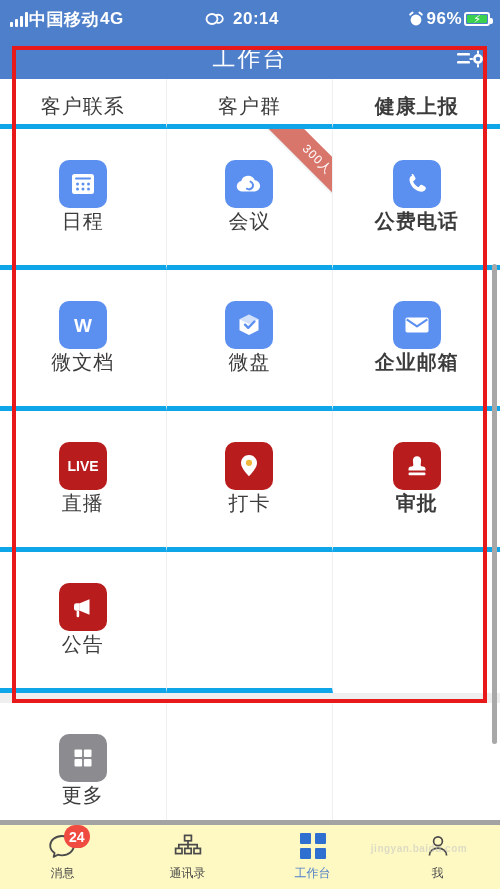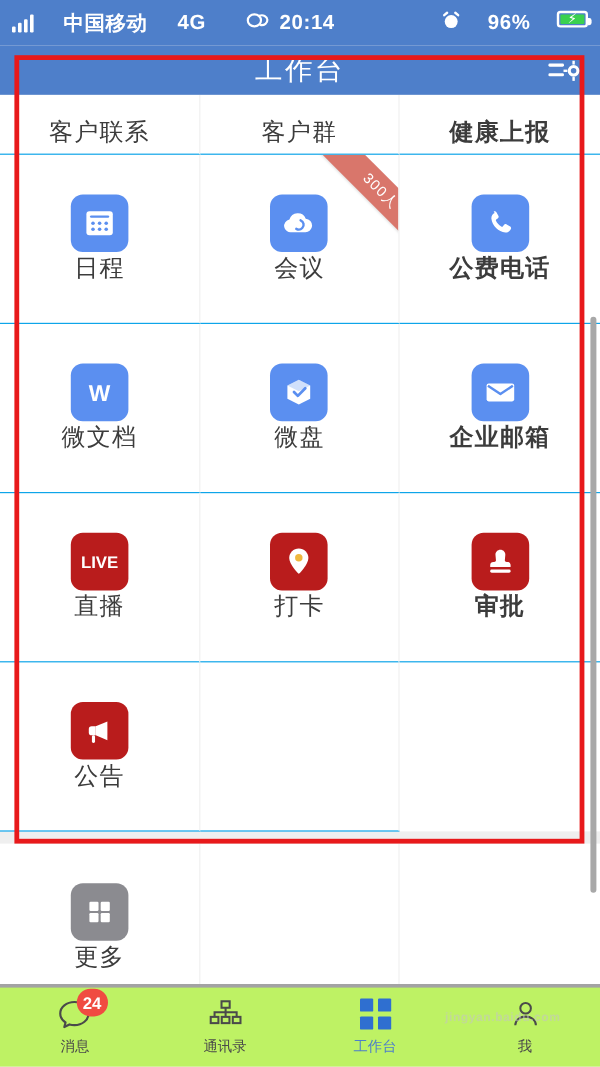--- a/index.html
+++ b/index.html
@@ -18,24 +18,24 @@
   
   .statusbar {
     position: absolute; top: 0; left: 0;
     width: 500px; height: 38px;
     background: #4e7fca;
     color: #ffffff;
     display: flex; align-items: center;
     font-size: 18px; font-weight: bold;
     padding: 0 10px;
   }
-  .sb-left { display: flex; align-items: center; gap: 25px; }
+  .sb-left { display: flex; align-items: center; gap: 1px; }
   .sb-center { position: absolute; left: 0; right: 16px; display: flex;
-               justify-content: center; gap: 8px; pointer-events: none; }
-  .sb-right { margin-left: auto; display: flex; align-items: flex-start; gap: 22px; }
+               align-items: center; justify-content: center; gap: 8px; pointer-events: none; }
+  .sb-right { margin-left: auto; display: flex; align-items: center; gap: 2px; }
   .bars { display: flex; align-items: flex-end; gap: 2px; height: 16px; }
   .bars i { display: block; width: 3px; background: #fff; border-radius: 1px; }
   .bars i:nth-child(1) { height: 5px; }
   .bars i:nth-child(2) { height: 8px; }
   .bars i:nth-child(3) { height: 11px; }
   .bars i:nth-child(4) { height: 15px; }
   .sb-text { font-size: 17px; letter-spacing: .5px; }
   .battery {
     width: 26px; height: 14px; border: 2px solid #fff; border-radius: 3px;
     position: relative; display: flex; align-items: center; justify-content: center;
@@ -68,21 +68,21 @@
     background: #efefef;
     overflow: hidden;
   }
   .card { background: #ffffff; }
   .grid { display: grid; grid-template-columns: repeat(3, 1fr); }
   .cell {
     position: relative;
     height: 141px;
     display: flex; flex-direction: column; align-items: center; justify-content: center;
     border-right: 1px solid #f0f0f0;
-    border-bottom: 1px solid #0ea5e9;
+    border-bottom: 5px solid #0ea5e9;
     overflow: hidden;
   }
   .cell:nth-child(3n) { border-right: none; font-weight: bold; }
   .cell.empty { }
   .cell.clipped { height: 50px; justify-content: flex-end; padding-bottom: 4px; }
   .cell-label {
     font-size: 20px; color: #3c3c3c; letter-spacing: 1px;
   }
   .cell.clipped .cell-label { margin-top: 0; }
 
@@ -131,22 +131,22 @@
     width: 475px; height: 657px;
     border: 4px solid #e8191b;
     z-index: 8;
     pointer-events: none;
   }
 
   
   .tabbar {
     position: absolute; bottom: 0; left: 0;
     width: 500px; height: 69px;
-    background: #bef264;
-    border-top: 3px solid #a3a3a3;
+    background: #fef9c3;
+    border-top: 5px solid #a3a3a3;
     display: grid; grid-template-columns: repeat(4, 1fr);
     z-index: 7;
   }
   .tab {
     display: flex; flex-direction: column; align-items: center; justify-content: center;
     gap: 5px; position: relative;
   }
   .tab-label { font-size: 12px; color: #4a4a4a; }
   .tab.active .tab-label { color: #4e7fca; }
   .tab-icon { position: relative; width: 30px; height: 28px;

